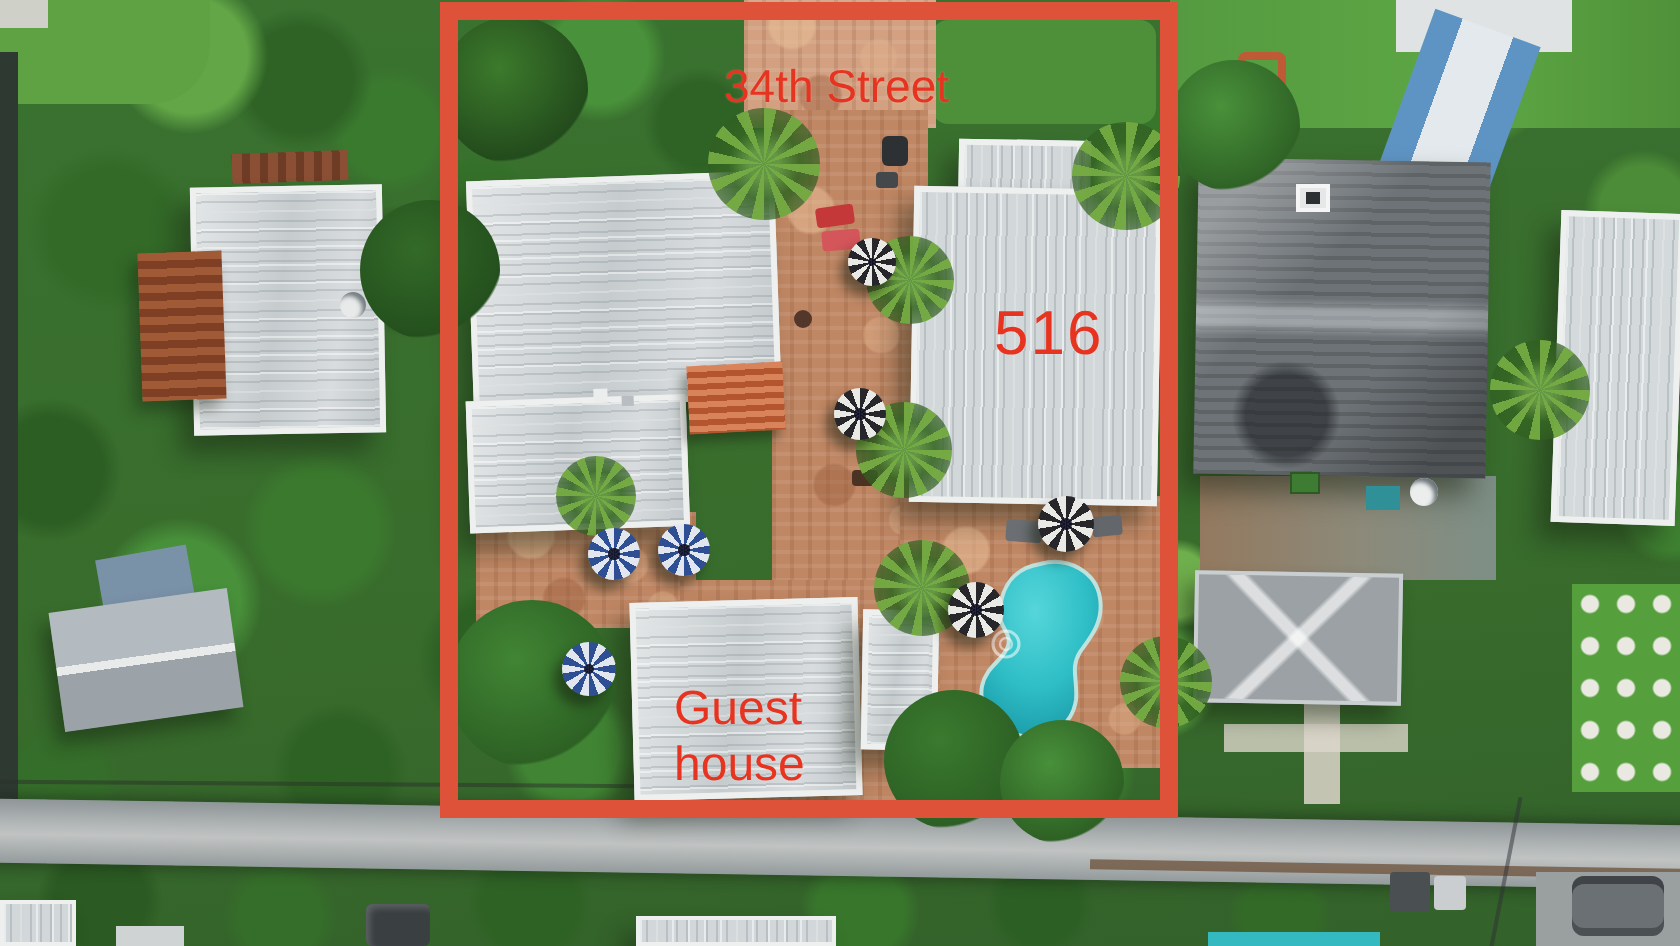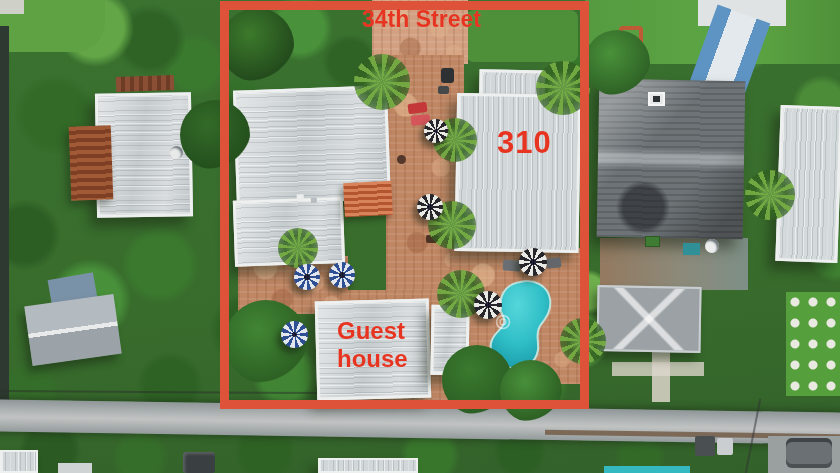--- a/index.html
+++ b/index.html
@@ -79,21 +79,21 @@
   
   .umb{border-radius:50%;z-index:7;box-shadow:-4px 5px 6px rgba(20,28,14,.5);}
   .umb::after{content:"";position:absolute;inset:40%;border-radius:50%;background:rgba(15,15,35,.9);}
   .umb.navy{background:repeating-conic-gradient(#2e4f93 0 20deg, #e2e7ef 20deg 40deg);}
   .umb.bw{background:repeating-conic-gradient(#26262b 0 20deg, #e9e9e6 20deg 40deg);}
   .furn{z-index:5;border-radius:2px;}
 
   
   .outline-rect{left:220px;top:1px;width:369px;height:408px;border:9px solid #de5239;
                 z-index:50;}
-  .lab{color:#e73420;font-weight:700;z-index:51;text-shadow:0 0 1px rgba(255,255,255,.25);}
+  .lab{color:#e73420;font-weight:400;z-index:51;text-shadow:0 0 1px rgba(255,255,255,.25);margin-top:24px;}
 </style>
 </head>
 <body>
 
 <div id="stage">
 
   <div class="veg"></div>
 
   <div class="grass" style="left:0;top:0;width:105px;height:52px;background:#5fa244;border-radius:0 0 30px 0;"></div>
   <div class="grass" style="left:0;top:0;width:24px;height:14px;background:#cfd0c8;z-index:2;"></div>
@@ -233,19 +233,19 @@
   <div class="roof seam-v" style="left:318px;top:458px;width:100px;height:15px;border-width:2px;"></div>
   <div style="left:604px;top:466px;width:86px;height:7px;background:#35b9c0;z-index:4;"></div>
   <div style="left:768px;top:436px;width:72px;height:37px;background:#9aa09f;z-index:3;"></div>
   <div style="left:786px;top:438px;width:46px;height:30px;background:#6a7073;border-radius:6px;z-index:5;
        box-shadow:inset 0 4px 0 rgba(30,33,36,.55), inset 0 -4px 0 rgba(30,33,36,.4);"></div>
   <div style="left:695px;top:436px;width:20px;height:20px;background:#4a4f52;z-index:5;border-radius:2px;"></div>
   <div style="left:717px;top:438px;width:16px;height:17px;background:#caced0;z-index:5;border-radius:2px;"></div>
 
   <div class="outline-rect"></div>
   <div class="lab" style="left:362px;top:6px;font-size:23px;">34th Street</div>
-  <div class="lab" style="left:497px;top:125px;font-size:31px;letter-spacing:1px;">310</div>
+  <div class="lab" style="left:497px;top:125px;font-size:31px;letter-spacing:1px;">516</div>
   <div class="lab" style="left:337px;top:317px;font-size:24px;line-height:28px;">
     <span style="position:static;display:block;">Guest</span>
     <span style="position:static;display:block;">house</span>
   </div>
 
 </div>
 
 </body></html>

